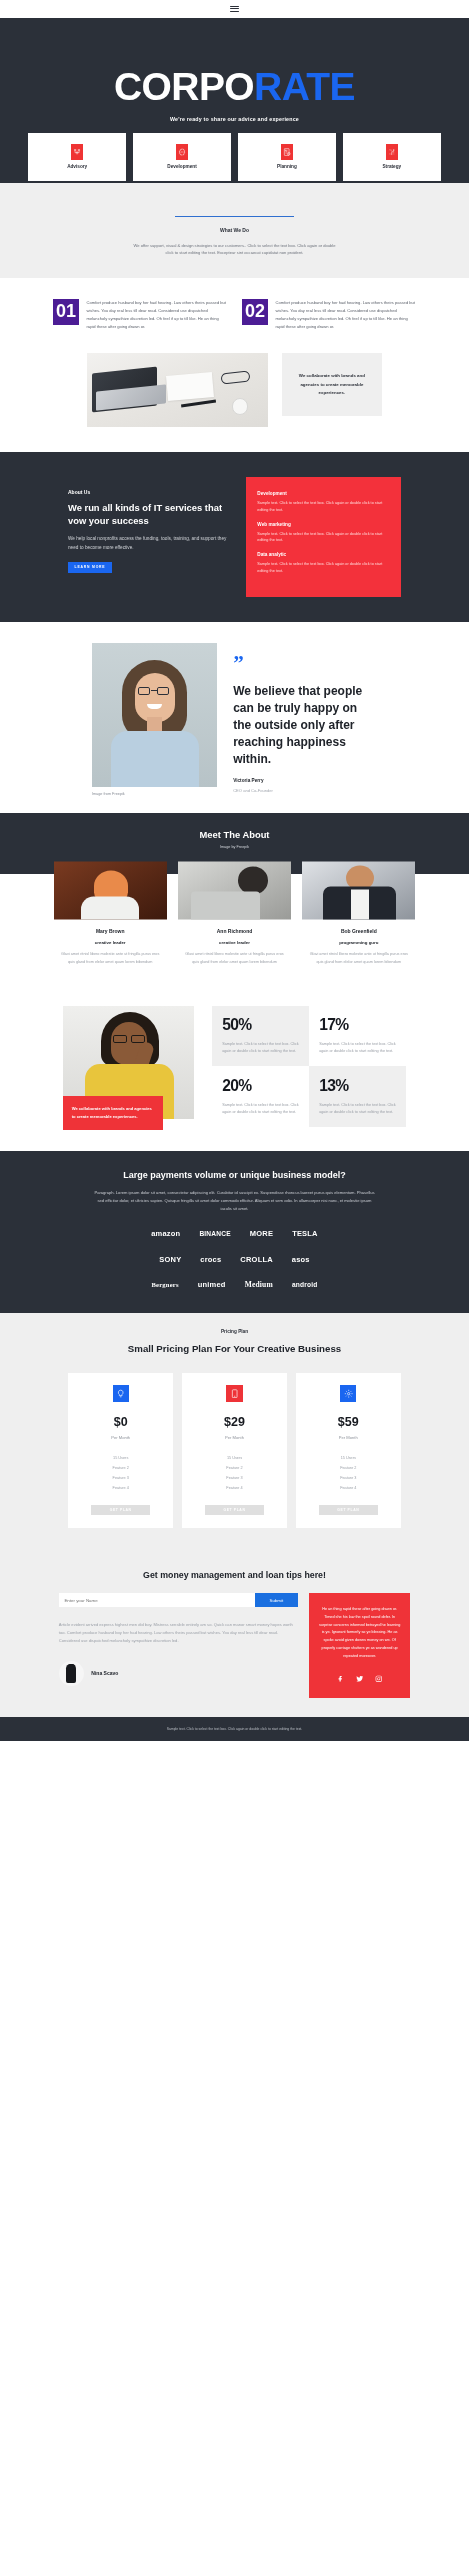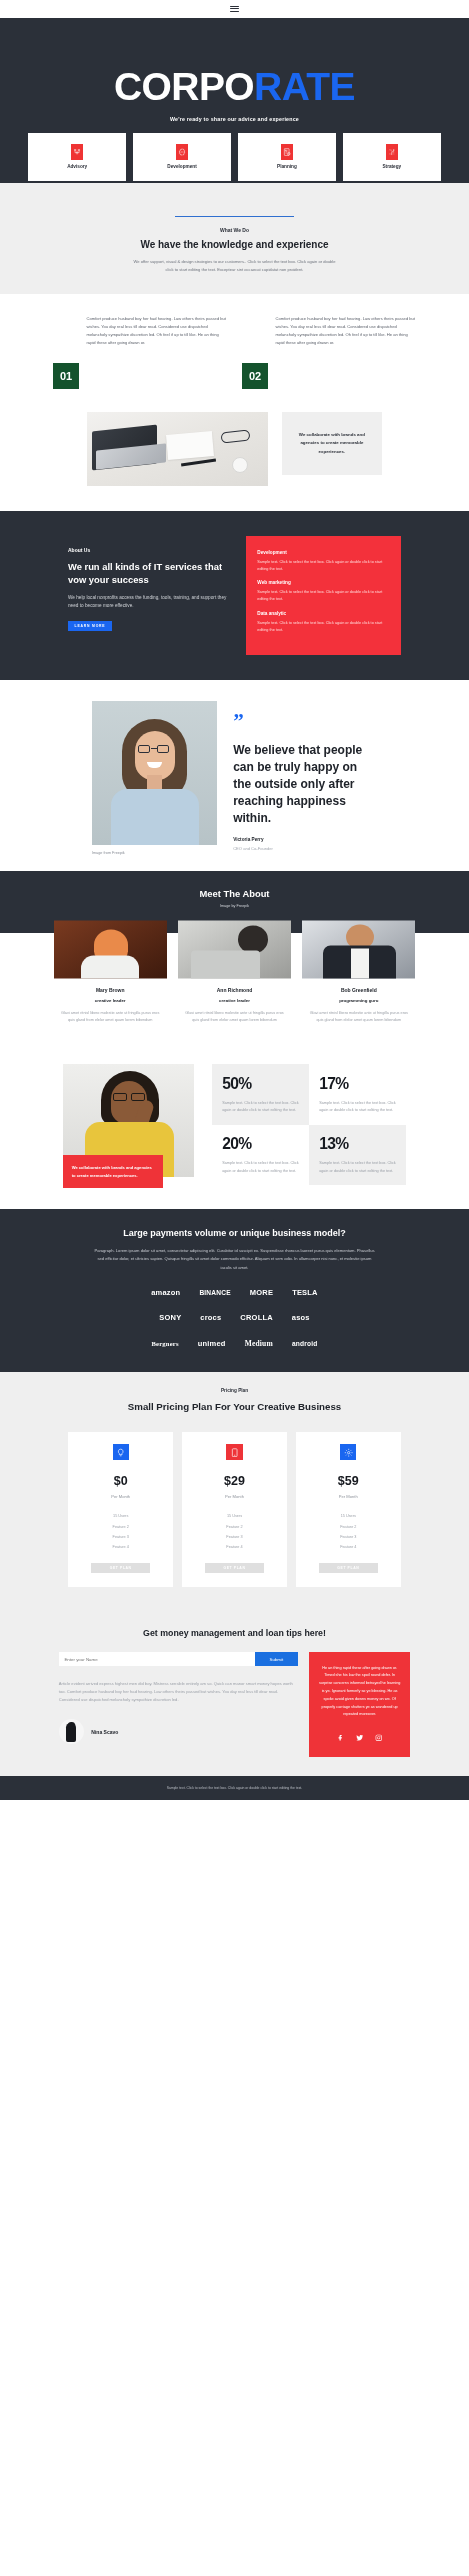--- a/index.html
+++ b/index.html
@@ -37,22 +37,22 @@
   .whatwedo { background:#efefef; text-align:center; padding:8.8px 0 21px; }
   .blueline { width:119px; height:1.9px; background:#2f6fd0; margin:0 auto 10px; }
   .eyebrow { font-size:5px; font-weight:bold; color:#2b2f38; }
   .h2 { font-size:10px; font-weight:bold; margin-top:5.6px; color:#20242b; }
   .lead { width:206px; margin:8.1px auto 0; font-size:4.1px; line-height:1.85; color:#6d727c; }
 
   
   .numsec { background:#fff; padding:21px 0 19px; }
   .numrow { display:flex; justify-content:center; gap:15px; }
   .numcell { display:flex; gap:7.5px; width:174px; }
-  .numbox { width:26px; height:26px; min-width:26px; background:#14532d; color:#fff;
-            font-size:11px; font-weight:bold; display:flex; align-items:center; justify-content:center;margin-top:48px; }
+  .numbox { width:26px; height:26px; min-width:26px; background:#4c1d95; color:#fff;
+            font-size:18px; font-weight:bold; display:flex; align-items:center; justify-content:center; }
   .numtxt { font-size:4.1px; line-height:1.95; color:#5c616b; }
 
   
   .desksec { background:#fff; padding:3.8px 0 25px; }
   .deskrow { display:flex; justify-content:center; gap:13.8px; align-items:flex-start; }
   .deskimg { width:181px; height:74px; position:relative; overflow:hidden; background:#d6d8dc; }
   .deskimg .tabletop { position:absolute; inset:0; background:linear-gradient(160deg,#f2f1ef 0%,#e8e6e2 45%,#dedcd8 100%); }
   .deskimg .lap { position:absolute; left:5px; top:16.3px; width:65px; height:39px;
       background:linear-gradient(135deg,#3a3f46,#23262b); transform:skewY(-6deg); border-radius:1.9px; }
   .deskimg .lap2 { position:absolute; left:8.8px; top:35px; width:70px; height:19px;
@@ -254,21 +254,20 @@
             </svg>
           </div>
     <div class="flabel">Strategy</div>
   </div>
       </div>
   </div>
 
   <div class="whatwedo">
     <div class="blueline"></div>
     <div class="eyebrow">What We Do</div>
-    <div class="h2">We have the knowledge and experience</div>
     <div class="lead">We offer support, visual &amp; design strategies to our customers.. Click to select the text box. Click again or double click to start editing the text. Excepteur sint occaecat cupidatat non proident.</div>
   </div>
 
   <div class="numsec">
     <div class="numrow" id="num-row">
         <div class="numcell">
     <div class="numbox">01</div>
     <div class="numtxt">Comfort produce husband boy her had hearing. Law others theirs passed but wishes. You day real less till dear read. Considered use dispatched melancholy sympathize discretion led. Oh feel if up to till like. He an thing rapid these after going drawn or.</div>
   </div>
         <div class="numcell">

